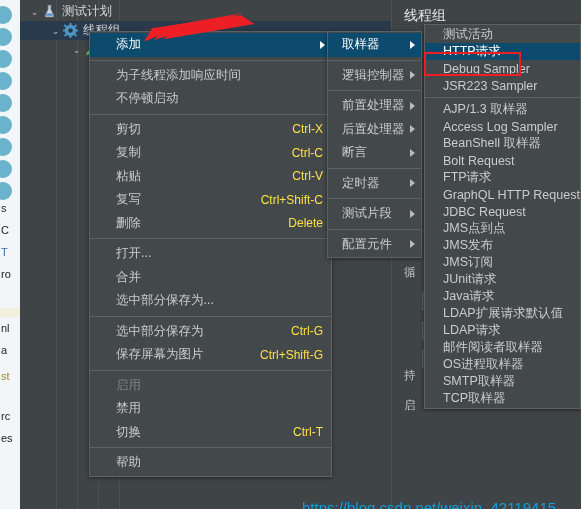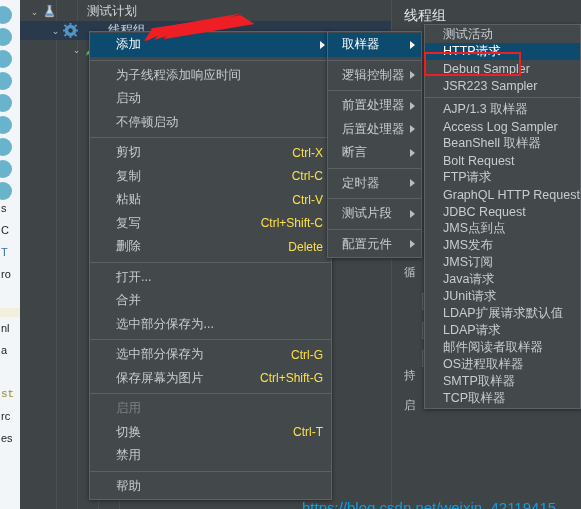--- a/index.html
+++ b/index.html
@@ -39,21 +39,21 @@
     position:absolute; left:0; height:19px; display:flex; align-items:center;
     white-space:nowrap; font-size:12.5px; color:#d5d7d9;
   }
   .tree-row.sel { background:#2a3a4d; width:371px; }
   .chev {
     width:13px; height:19px; display:inline-flex; align-items:center;
     justify-content:center; color:#b9bdc0; font-size:9px; flex:0 0 13px;
   }
   .tree-ico { width:17px; height:17px; flex:0 0 17px; margin-right:3px;
     display:inline-flex; align-items:center; justify-content:center; }
-  .tree-label { padding-left:1px;margin-left:25px; }
+  .tree-label { padding-left:1px; }
   .guides { position:absolute; left:20px; top:0; width:371px; height:509px; }
   .guides i {
     position:absolute; top:0; width:1px; height:509px; background:#4b5053;
     display:block;
   }
 
   
   .rightpanel {
     position:absolute; left:391px; top:0; width:190px; height:509px;
     background:#3f4447; border-left:1px solid #4b5053;
@@ -135,21 +135,21 @@
     <div class="dot" style="top:160px"></div>
     <div class="dot" style="top:182px"></div>
     <div class="band" style="top:308px"></div>
     <div id="left-frags">
         <div class="frag" style="top: 202px;">s</div>
         <div class="frag" style="top: 224px;">C</div>
         <div class="frag blue" style="top: 246px;">T</div>
         <div class="frag" style="top: 268px;">ro</div>
         <div class="frag" style="top: 322px;">nl</div>
         <div class="frag" style="top: 344px;">a</div>
-        <div class="frag gold" style="top: 388px; font-family: Liberation Mono, monospace;">st</div>
+        <div class="frag gold" style="top: 370px;">st</div>
         <div class="frag" style="top: 410px;">rc</div>
         <div class="frag" style="top: 432px;">es</div>
       </div>
   </div>
 
   <div class="tree">
     <div class="guides">
       <i style="left:16px"></i>
         <i style="left:37px"></i>
         <i style="left:58px"></i>
@@ -232,23 +232,20 @@
   <div class="menu" id="menu1">
       <div class="mi hl">
         <span class="lbl">添加</span>
         <span class="arrow"></span>
       </div>
       <div class="sep"></div>
       <div class="mi">
         <span class="lbl">为子线程添加响应时间</span>
       </div>
       <div class="mi">
-        <span class="lbl">启动</span>
-      </div>
-      <div class="mi">
         <span class="lbl">不停顿启动</span>
       </div>
       <div class="sep"></div>
       <div class="mi">
         <span class="lbl">剪切</span>
         <span class="accel">Ctrl-X</span>
       </div>
       <div class="mi">
         <span class="lbl">复制</span>
         <span class="accel">Ctrl-C</span>
@@ -282,25 +279,25 @@
       </div>
       <div class="mi">
         <span class="lbl">保存屏幕为图片</span>
         <span class="accel">Ctrl+Shift-G</span>
       </div>
       <div class="sep"></div>
       <div class="mi dim">
         <span class="lbl">启用</span>
       </div>
       <div class="mi">
+        <span class="lbl">禁用</span>
+      </div>
+      <div class="mi">
         <span class="lbl">切换</span>
         <span class="accel">Ctrl-T</span>
-      </div>
-      <div class="mi">
-        <span class="lbl">禁用</span>
       </div>
       <div class="sep"></div>
       <div class="mi">
         <span class="lbl">帮助</span>
       </div>
     </div>
 
   <div class="menu" id="menu2">
       <div class="mi hl">
         <span class="lbl">取样器</span>
@@ -379,24 +376,24 @@
       <div class="mi">
         <span class="lbl">JMS点到点</span>
       </div>
       <div class="mi">
         <span class="lbl">JMS发布</span>
       </div>
       <div class="mi">
         <span class="lbl">JMS订阅</span>
       </div>
       <div class="mi">
+        <span class="lbl">JUnit请求</span>
+      </div>
+      <div class="mi">
         <span class="lbl">Java请求</span>
-      </div>
-      <div class="mi">
-        <span class="lbl">JUnit请求</span>
       </div>
       <div class="mi">
         <span class="lbl">LDAP扩展请求默认值</span>
       </div>
       <div class="mi">
         <span class="lbl">LDAP请求</span>
       </div>
       <div class="mi">
         <span class="lbl">邮件阅读者取样器</span>
       </div>

